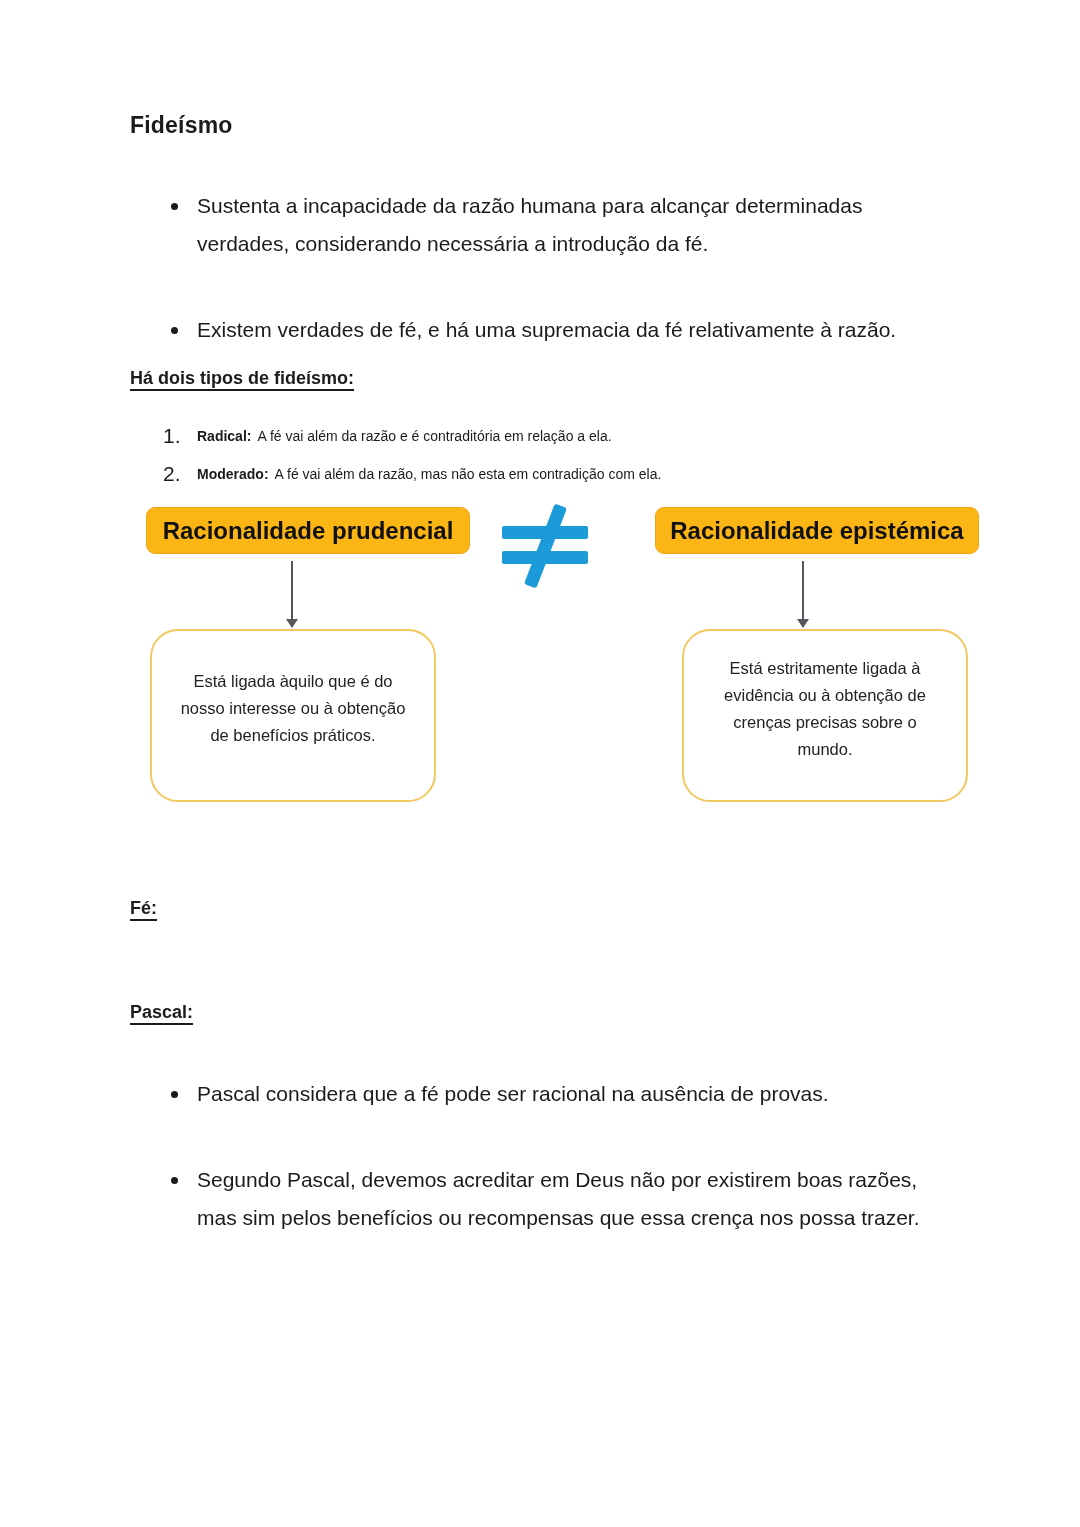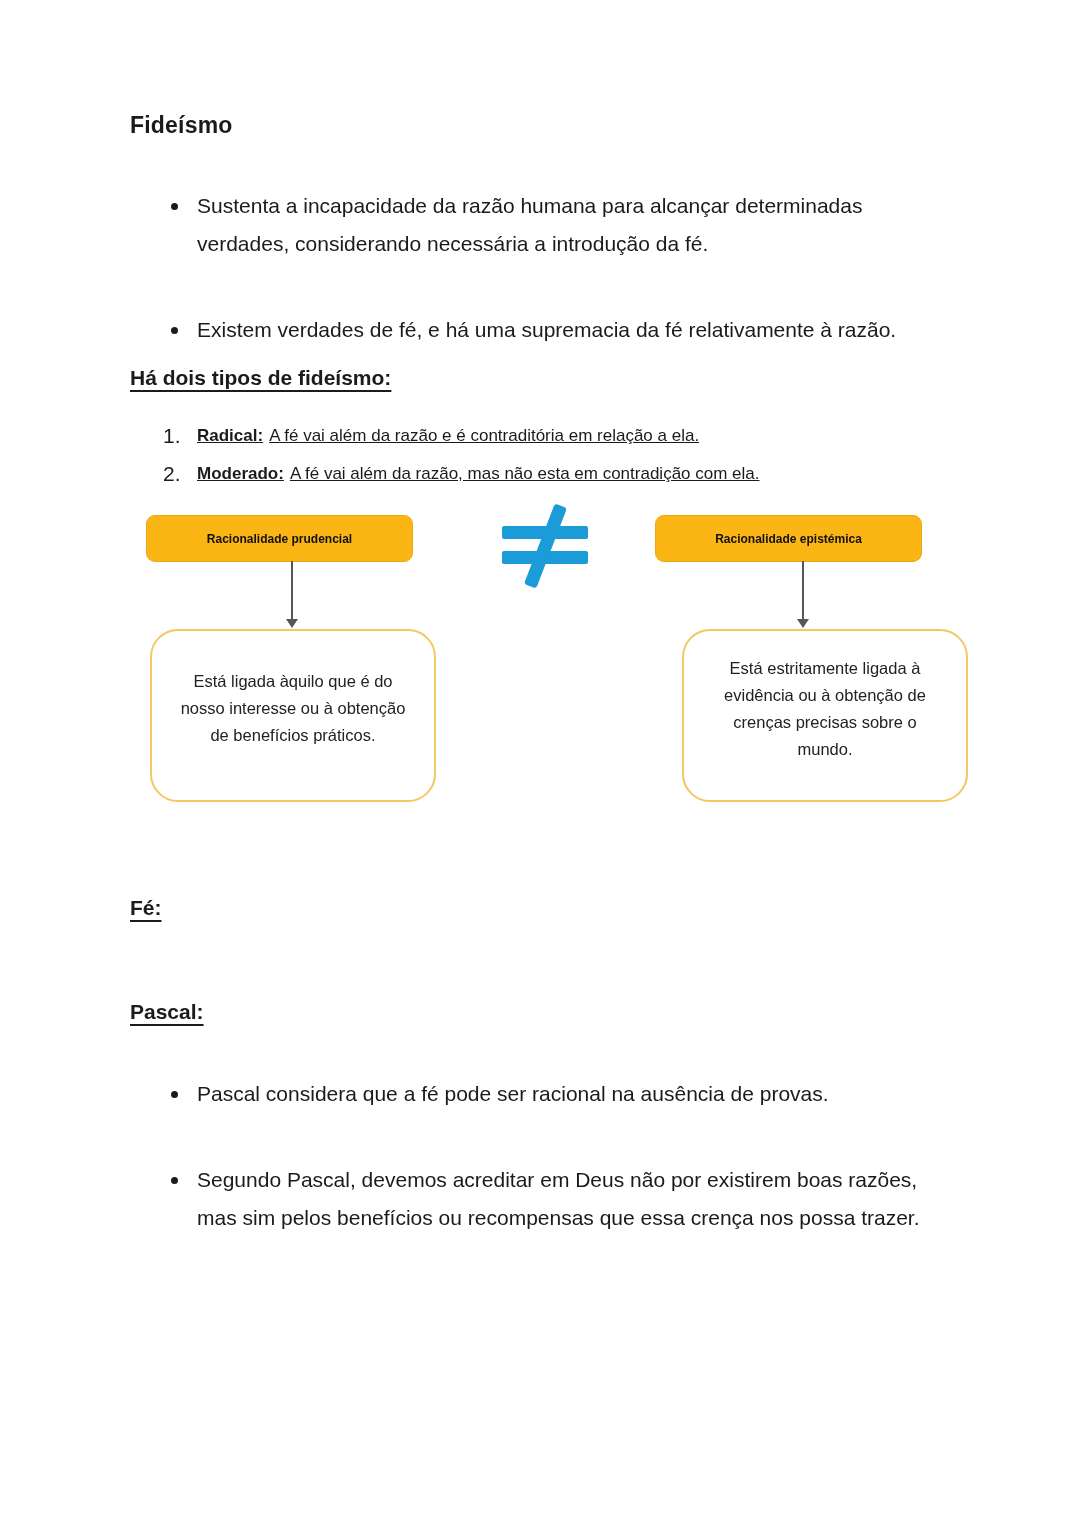--- a/index.html
+++ b/index.html
@@ -21,41 +21,41 @@
   ul.blist, ol.nlist { list-style:none; }
   li.b-item { display:flex; align-items:flex-start;margin-top:48px; }
   .bullet-dot {
     flex:none; width:7px; height:7px; border-radius:50%;
     background:#1b1b1b; margin:16px 0 0 41px;
   }
   .li-text { margin-left:19px; font-size:21px; line-height:38px; }
 
   li.n-item { display:flex; align-items:flex-start; }
   .num { flex:none; margin-left:33px; width:34px; font-size:21px; line-height:38px; }
-  .n-text { font-size:17px; line-height:38px;text-decoration:underline; }
+  .n-text { font-size:14px; line-height:38px; }
   .term { font-weight:700; margin-right:6px; }
 
   .section-heading {
-    font-size:21px; line-height:30px;
+    font-size:18px; line-height:30px;
     text-decoration:underline;
     text-decoration-thickness:1.5px;
     text-underline-offset:5px;
   }
   .sh-fideismo { margin-top:14px; margin-bottom:24px; }
   .sh-rational { margin-top:76px; margin-bottom:0; }
   .sh-fe       { margin-top:84px; margin-bottom:22px; }
   .sh-pascal   { margin-top:74px; margin-bottom:24px; }
 
   
   .diagram { position:relative; height:302px; margin-top:14px; }
   .hdr-box {
-    position:absolute; top:8px; width:267px; height:47px;
+    position:absolute; top:0; width:324px; height:47px;
     background:#FBB615; border:1px solid #EFA714; border-radius:9px;
     display:flex; align-items:center; justify-content:center;
-    font-size:12px; font-weight:700; color:#111111;
+    font-size:24px; font-weight:700; color:#111111;
   }
   .hdr-left  { left:16px; }
   .hdr-right { left:525px; }
 
   .neq { position:absolute; left:372px; top:2px; width:86px; height:100px; }
   .neq .bar {
     position:absolute; left:0; width:86px; height:13px;
     background:#1B9CD9; border-radius:2px;
   }
   .neq .bar-top { top:17px; }

